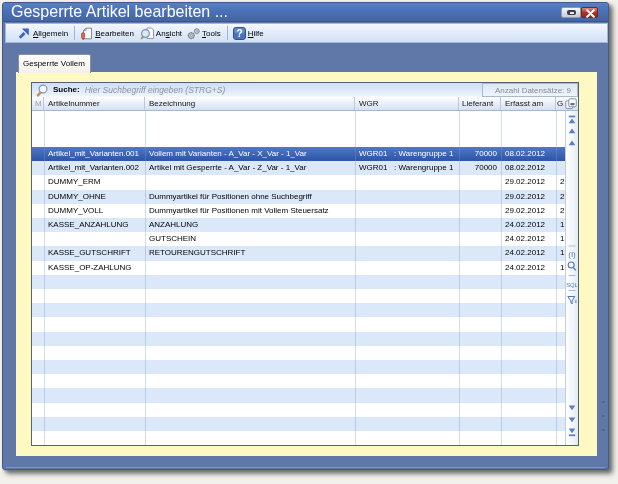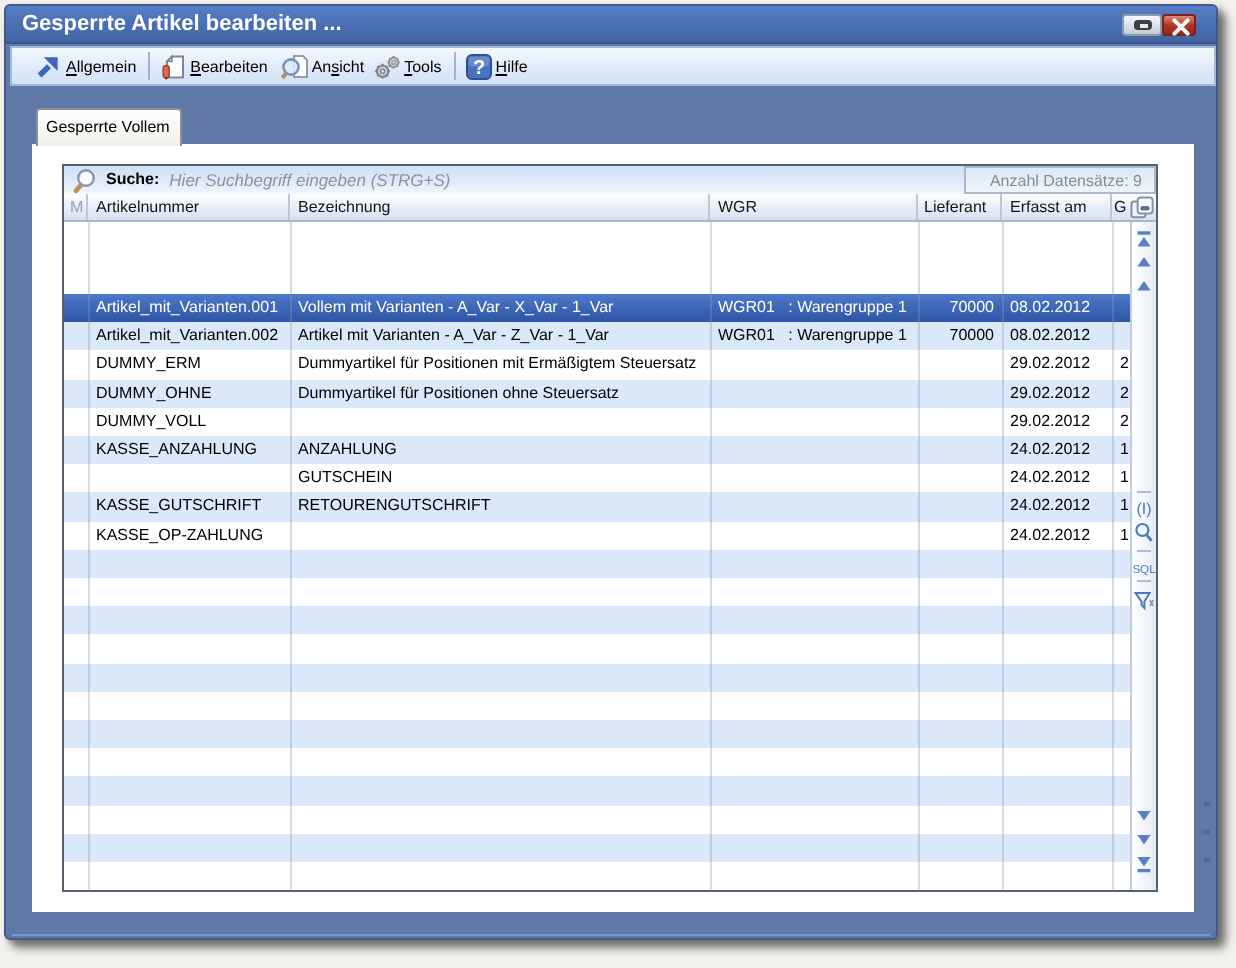--- a/index.html
+++ b/index.html
@@ -3,40 +3,40 @@
 <meta charset="utf-8">
 <style>
 * { margin:0; padding:0; box-sizing:border-box; }
 html,body { width:618px; height:484px; background:#f2f1ec; font-family:"Liberation Sans", sans-serif; overflow:hidden; }
 .window { position:absolute; left:2px; top:2px; width:607px; height:468px;
   background:#6078a8; border:1px solid #44598c; border-radius:3px;
   box-shadow: 4px 4px 5px rgba(90,90,90,0.75), 2px 2px 3px rgba(100,100,100,0.5); }
 .titlebar { position:absolute; left:0; top:0; right:0; height:19px;
   background:linear-gradient(180deg,#587ec6,#4a70b8 45%,#44659f);
   border-bottom:1px solid #3a5590;
-  border-radius:2px 2px 0 0; color:#fff; font-size:11px; font-weight:bold;
+  border-radius:2px 2px 0 0; color:#fff; font-size:16px; font-weight:normal;
   line-height:18px; padding-left:8px; }
 .tbtn { position:absolute; top:4px; height:11px; border-radius:2px; }
 .btn-dock { right:27px; width:20px; background:linear-gradient(#f6f8fa,#c3ccd8); border:1px solid #8d99ad; }
 .btn-dock .sq { position:absolute; left:5px; top:2px; width:9px; height:5px; background:#3a3f46; border-radius:2px; }
 .btn-dock .sq:after { content:""; position:absolute; left:2.5px; top:1.5px; width:4px; height:2px; background:#e8eaee; }
 .btn-close { right:10px; width:17px; background:linear-gradient(#d7array);
   background:linear-gradient(#db8a77,#b03527 50%,#97291b); border:1px solid #7e2217; }
 .btn-close svg { position:absolute; left:2.5px; top:1px; }
 .toolbar { position:absolute; left:2px; top:20px; width:603px; height:20px;
   background:linear-gradient(#f4f8fd,#dfeafa 55%,#d3e2f5);
   border:1px solid #a3b8d8; display:flex; align-items:center; font-size:8px; color:#000; }
 .titem { display:flex; align-items:center; height:16px; }
 .tsep { width:1px; height:14px; background:#9fb4d2; }
 u { text-decoration:underline; }
 .tab { position:absolute; left:15px; top:51px; width:73px; height:19px;
   background:linear-gradient(#ffffff,#f1efe8); border:1px solid #8a9097; border-bottom:none;
   border-radius:2px 2px 0 0; font-size:8px; text-align:left; padding-left:4px; line-height:17px; z-index:3; }
 .panel { position:absolute; left:13px; top:69px; width:581px; height:384px;
-  background:#ffffff; z-index:2;text-decoration:underline; }
+  background:#fef9c3; z-index:2;text-decoration:underline; }
 .grid { position:absolute; left:15px; top:10px; width:548px; height:364px;
   border:1px solid #566070; background:#fff; overflow:hidden; font-size:8px; }
 .search { position:absolute; left:0; top:0; right:0; height:14px;
   background:linear-gradient(#cedff5,#dfeaf9 60%,#edf4fc); display:flex; align-items:center;
   border-bottom:1px solid #f4f8fc; }
 .search b { color:#000; }
 .search .ph { color:#8d939c; font-style:italic; margin-left:5px; font-size:8.5px; }
 .search .cnt { position:absolute; right:0; top:0; width:96px; height:14px; line-height:14px; text-align:right; padding-right:6px; color:#848c96; border:1px solid #a9b9ce; background:linear-gradient(#dde8f6,#eef4fb); }
 .hdr { position:absolute; left:0; top:14px; right:0; height:14px; z-index:2;
   background:linear-gradient(#fefefe,#e7edf6 55%,#d5e1f0);
@@ -166,44 +166,44 @@
           <div class="row sel" style="top:0px">
             <div class="cell" style="left:12px;width:101px">Artikel_mit_Varianten.001</div>
             <div class="cell" style="left:113px;width:210px">Vollem mit Varianten - A_Var - X_Var - 1_Var</div>
             <div class="cell" style="left:323px;width:104px">WGR01&nbsp;&nbsp;&nbsp;: Warengruppe 1</div>
             <div class="cell num" style="left:427px;width:42px">70000</div>
             <div class="cell" style="left:469px;width:55px">08.02.2012</div>
             <div class="cell" style="left:524px;width:10px"></div>
           </div>
           <div class="row alt" style="top:14.2px">
             <div class="cell" style="left:12px;width:101px">Artikel_mit_Varianten.002</div>
-            <div class="cell" style="left:113px;width:210px">Artikel mit Varianten - A_Var - Z_Var - 1_Var</div>
+            <div class="cell" style="left:113px;width:210px">Artikel mit Gesperrte - A_Var - Z_Var - 1_Var</div>
             <div class="cell" style="left:323px;width:104px">WGR01&nbsp;&nbsp;&nbsp;: Warengruppe 1</div>
             <div class="cell num" style="left:427px;width:42px">70000</div>
             <div class="cell" style="left:469px;width:55px">08.02.2012</div>
             <div class="cell" style="left:524px;width:10px"></div>
           </div>
           <div class="row" style="top:28.4px">
             <div class="cell" style="left:12px;width:101px">DUMMY_ERM</div>
-            <div class="cell" style="left:113px;width:210px">Dummyartikel für Positionen mit Ermäßigtem Steuersatz</div>
             <div class="cell" style="left:323px;width:104px"></div>
             <div class="cell num" style="left:427px;width:42px"></div>
             <div class="cell" style="left:469px;width:55px">29.02.2012</div>
             <div class="cell" style="left:524px;width:10px">2</div>
           </div>
           <div class="row alt" style="top:42.599999999999994px">
             <div class="cell" style="left:12px;width:101px">DUMMY_OHNE</div>
-            <div class="cell" style="left:113px;width:210px">Dummyartikel für Positionen ohne Steuersatz</div>
+            <div class="cell" style="left:113px;width:210px">Dummyartikel für Positionen ohne Suchbegriff</div>
             <div class="cell" style="left:323px;width:104px"></div>
             <div class="cell num" style="left:427px;width:42px"></div>
             <div class="cell" style="left:469px;width:55px">29.02.2012</div>
             <div class="cell" style="left:524px;width:10px">2</div>
           </div>
           <div class="row" style="top:56.8px">
             <div class="cell" style="left:12px;width:101px">DUMMY_VOLL</div>
+            <div class="cell" style="left:113px;width:210px">Dummyartikel für Positionen mit Vollem Steuersatz</div>
             <div class="cell" style="left:323px;width:104px"></div>
             <div class="cell num" style="left:427px;width:42px"></div>
             <div class="cell" style="left:469px;width:55px">29.02.2012</div>
             <div class="cell" style="left:524px;width:10px">2</div>
           </div>
           <div class="row alt" style="top:71px">
             <div class="cell" style="left:12px;width:101px">KASSE_ANZAHLUNG</div>
             <div class="cell" style="left:113px;width:210px">ANZAHLUNG</div>
             <div class="cell" style="left:323px;width:104px"></div>
             <div class="cell num" style="left:427px;width:42px"></div>

